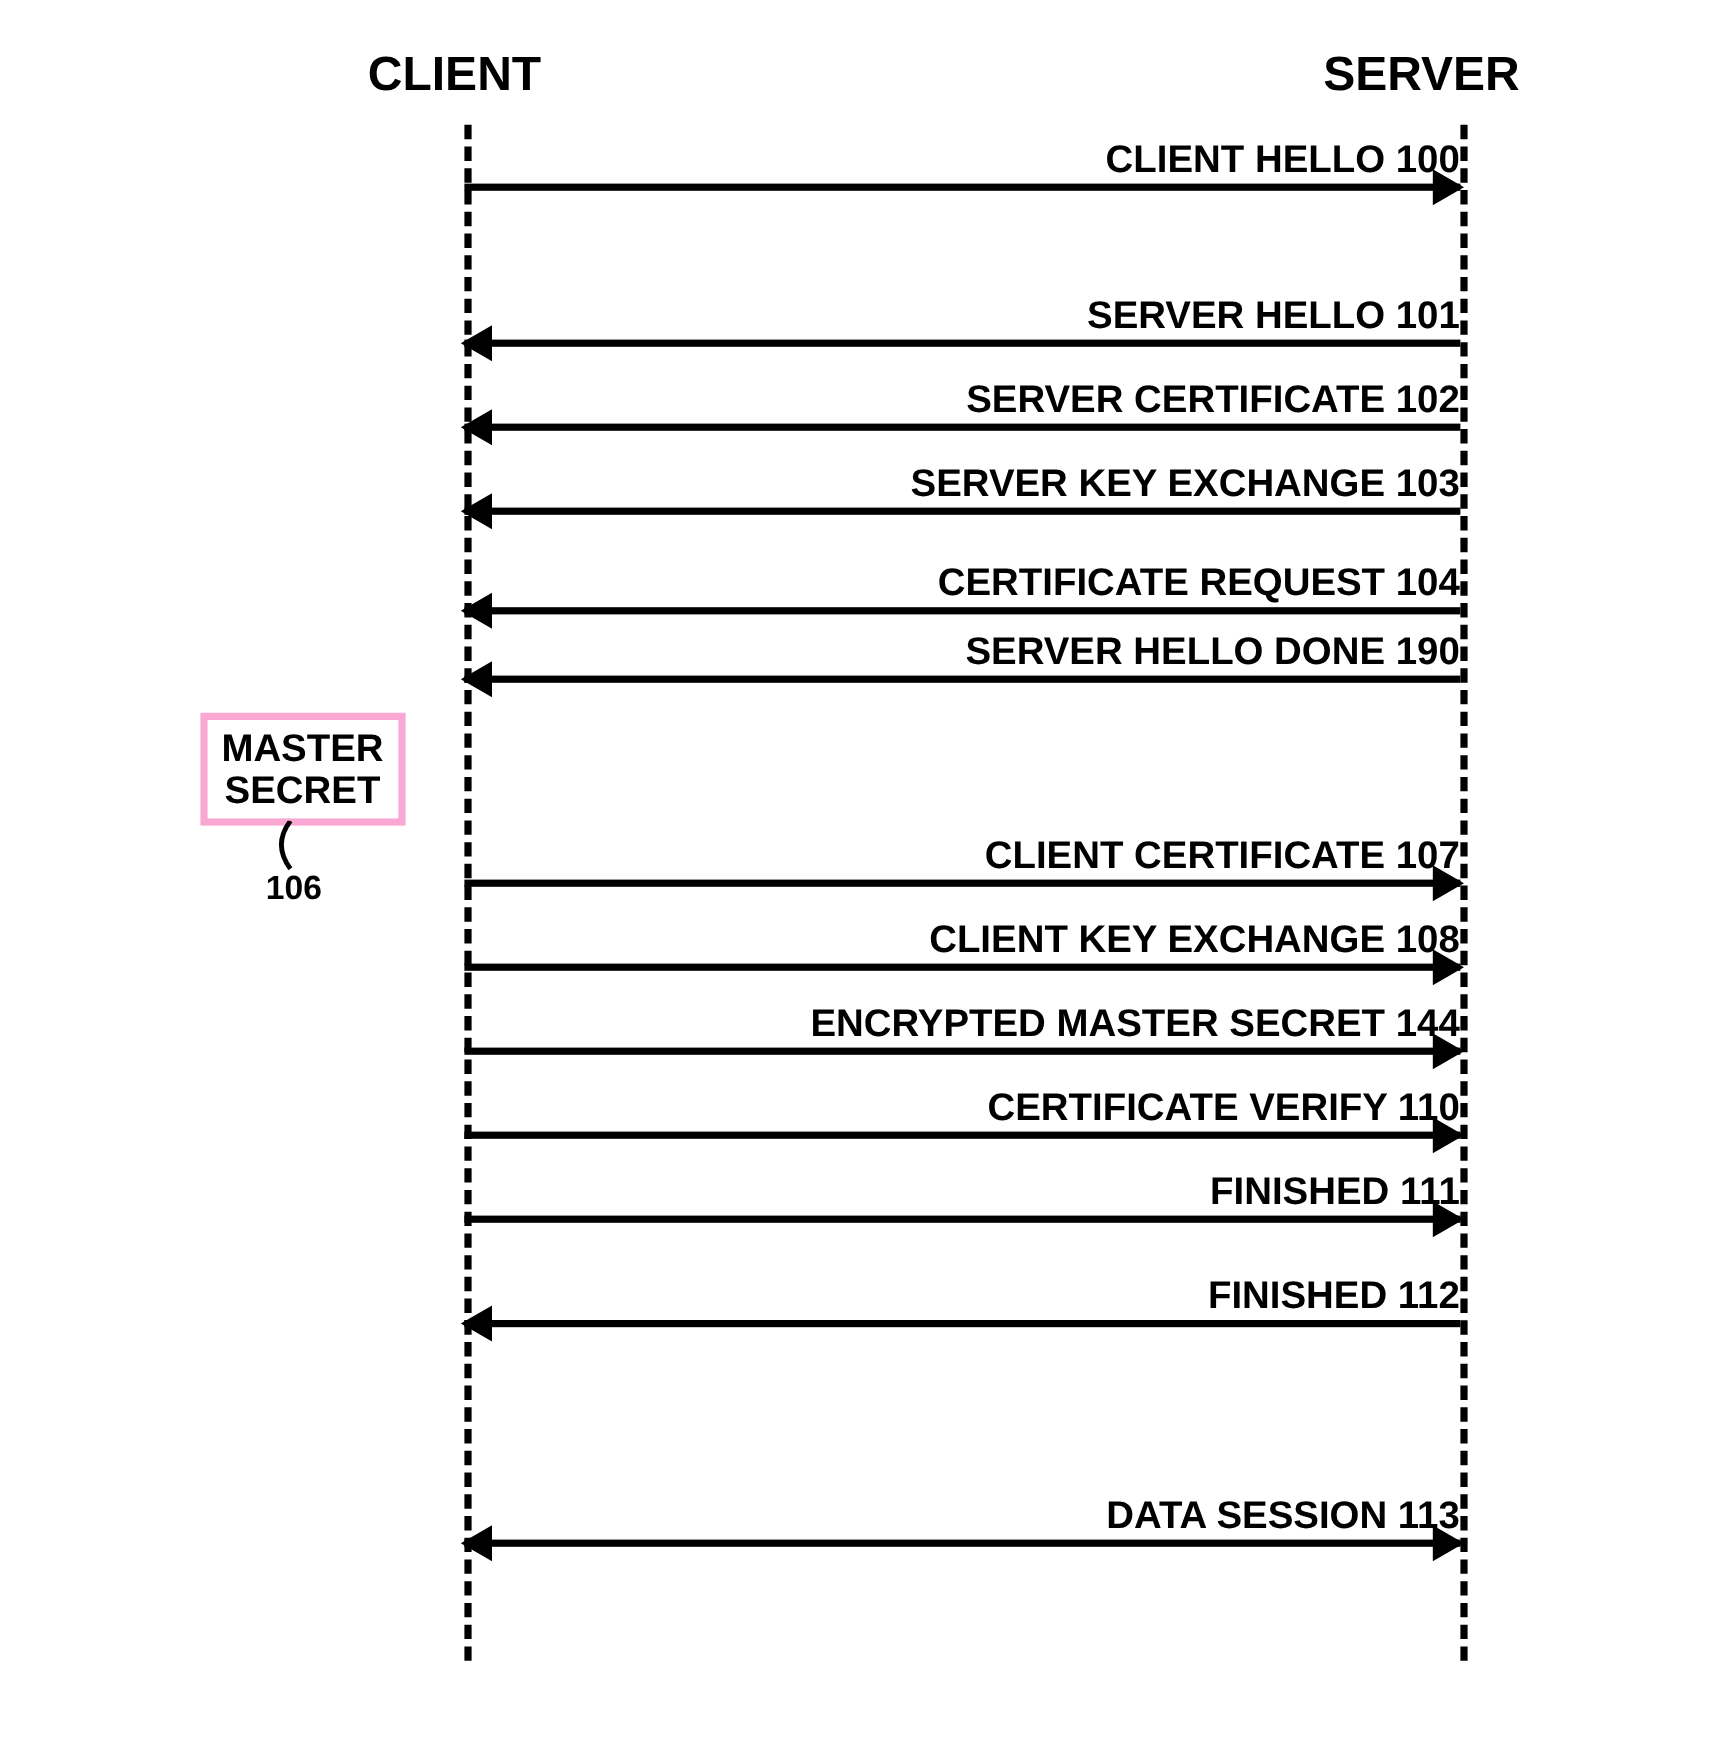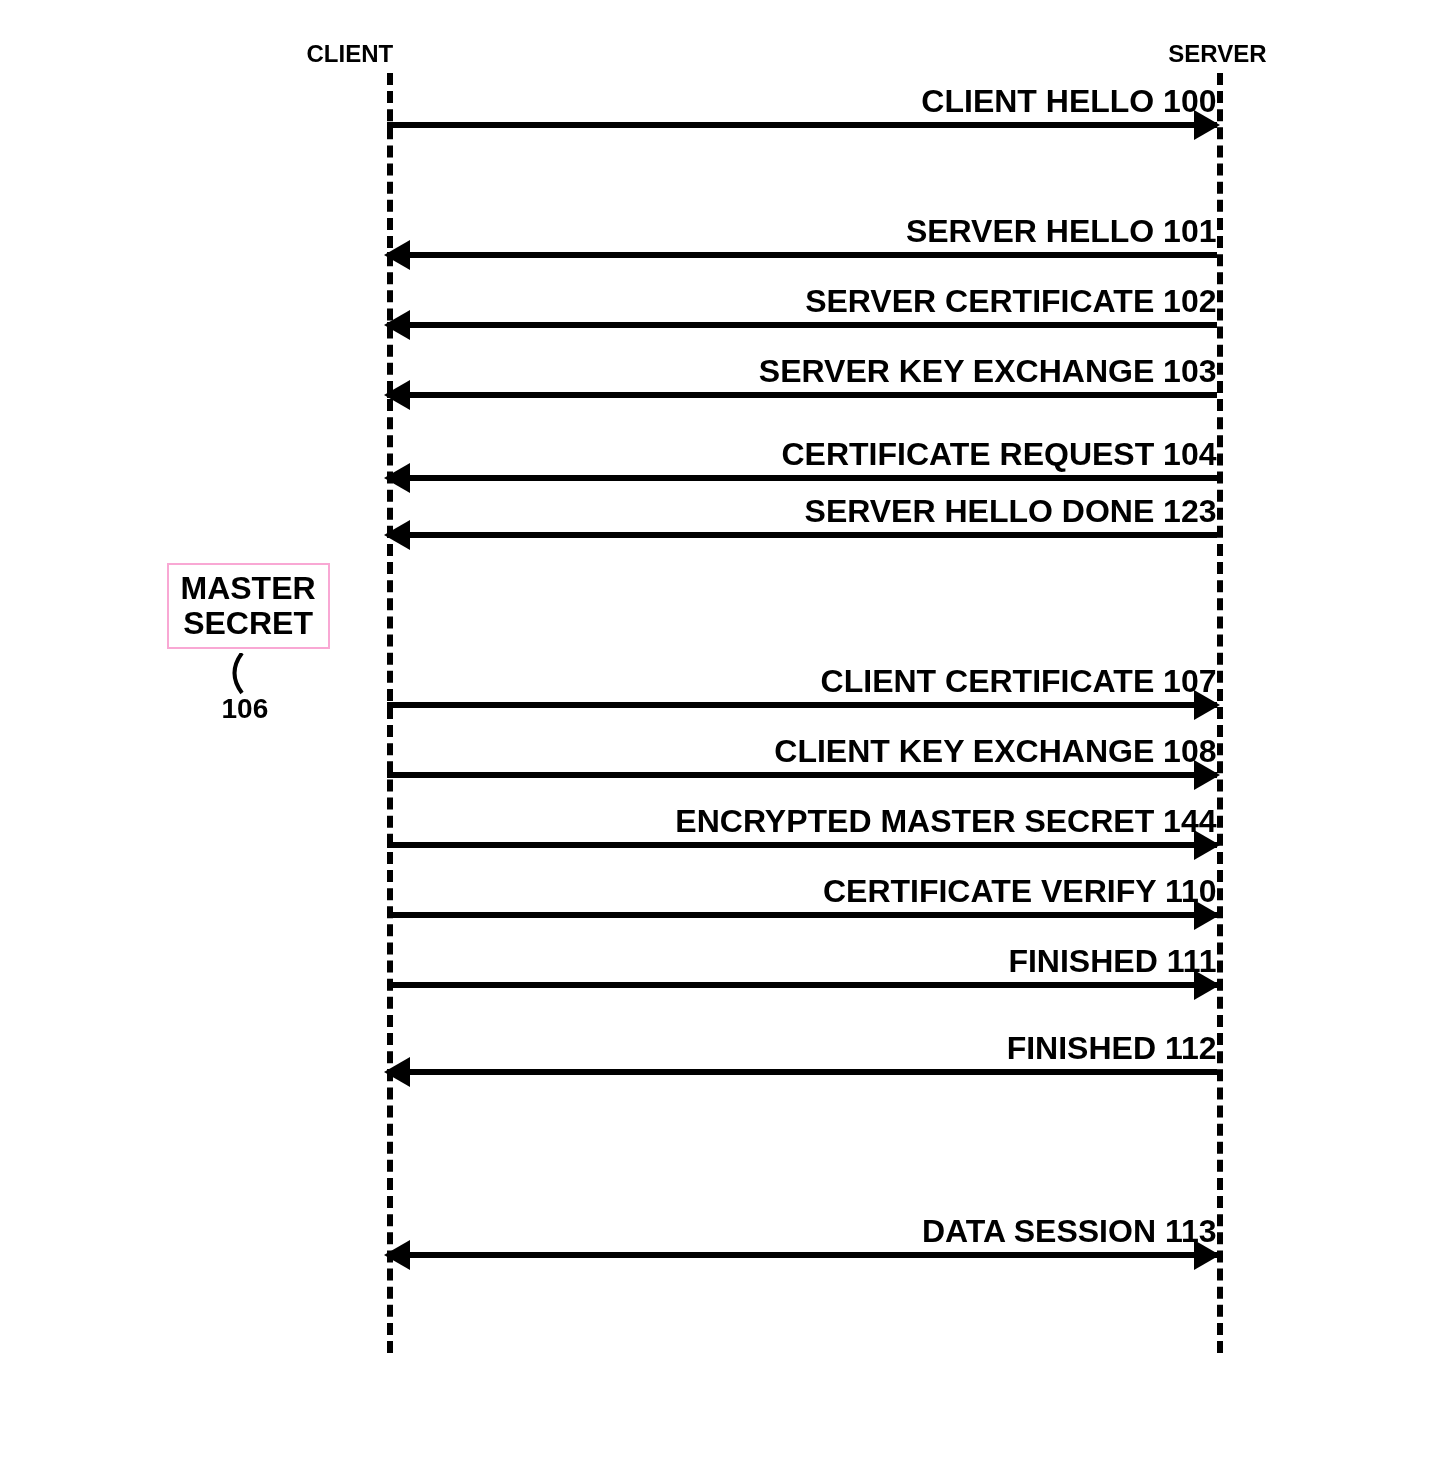--- a/index.html
+++ b/index.html
@@ -9,23 +9,23 @@
       padding: 40px;
     }
     .diagram {
       position: relative;
       width: 1100px;
       margin: 0 auto;
     }
     .headers {
       display: flex;
       justify-content: space-between;
-      font-size: 24px;
-      font-weight: bold;
-      margin-bottom: 5px;
+      font-size: 40px;
+      font-weight: bold;
+      margin-bottom: 19px;
     }
     .client-header {
       margin-left: 140px;
     }
     .server-header {
       margin-right: 0;
     }
     .lifelines {
       position: relative;
       height: 1280px;
@@ -100,21 +100,21 @@
       width: 0;
       height: 0;
       border-left: 26px solid black;
       border-top: 15px solid transparent;
       border-bottom: 15px solid transparent;
     }
     .master-secret-box {
       position: absolute;
       left: 0;
       top: 490px;
-      border: 2px solid #f9a8d4;
+      border: 6px solid #f9a8d4;
       padding: 6px 12px;
       font-size: 32px;
       font-weight: bold;
       text-align: center;
       line-height: 1.1;
     }
     .master-secret-leader {
       position: absolute;
       left: 55px;
       top: 580px;
@@ -170,21 +170,21 @@
         </div>
         <div class="message-row" style="top: 280px;">
           <div class="message-label">SERVER KEY EXCHANGE 103</div>
           <div class="arrow arrow-left"></div>
         </div>
         <div class="message-row" style="top: 363px;">
           <div class="message-label">CERTIFICATE REQUEST 104</div>
           <div class="arrow arrow-left"></div>
         </div>
         <div class="message-row" style="top: 420px;">
-          <div class="message-label">SERVER HELLO DONE 123</div>
+          <div class="message-label">SERVER HELLO DONE 190</div>
           <div class="arrow arrow-left"></div>
         </div>
         <div class="message-row" style="top: 590px;">
           <div class="message-label">CLIENT CERTIFICATE 107</div>
           <div class="arrow arrow-right"></div>
         </div>
         <div class="message-row" style="top: 660px;">
           <div class="message-label">CLIENT KEY EXCHANGE 108</div>
           <div class="arrow arrow-right"></div>
         </div>

